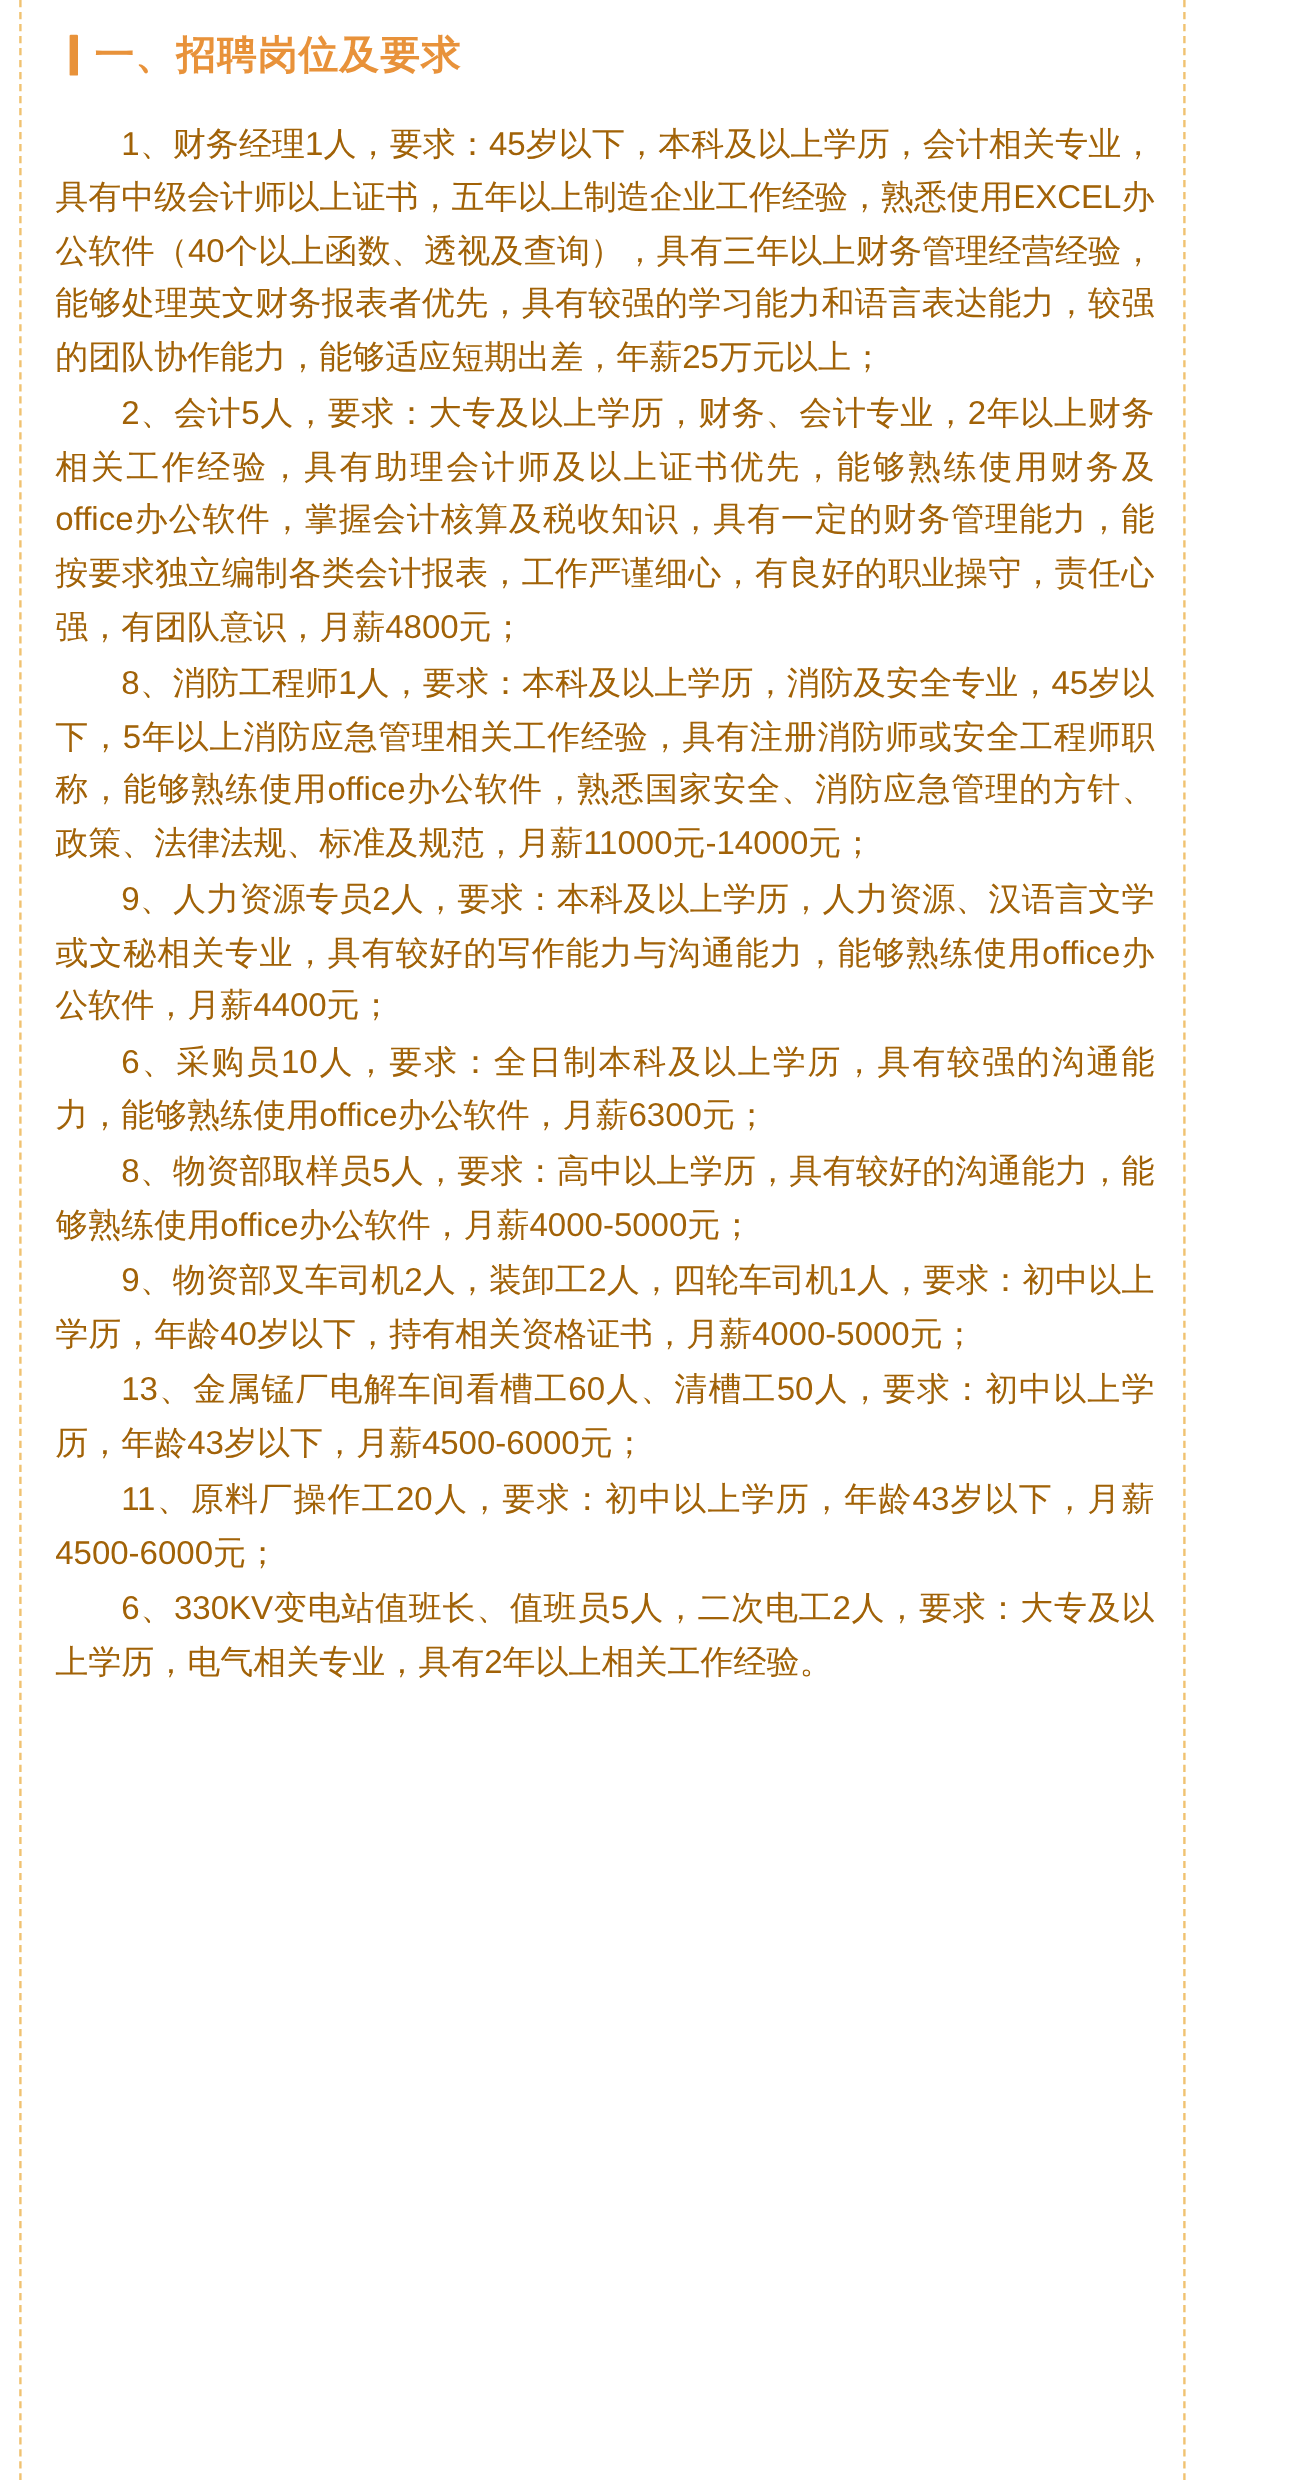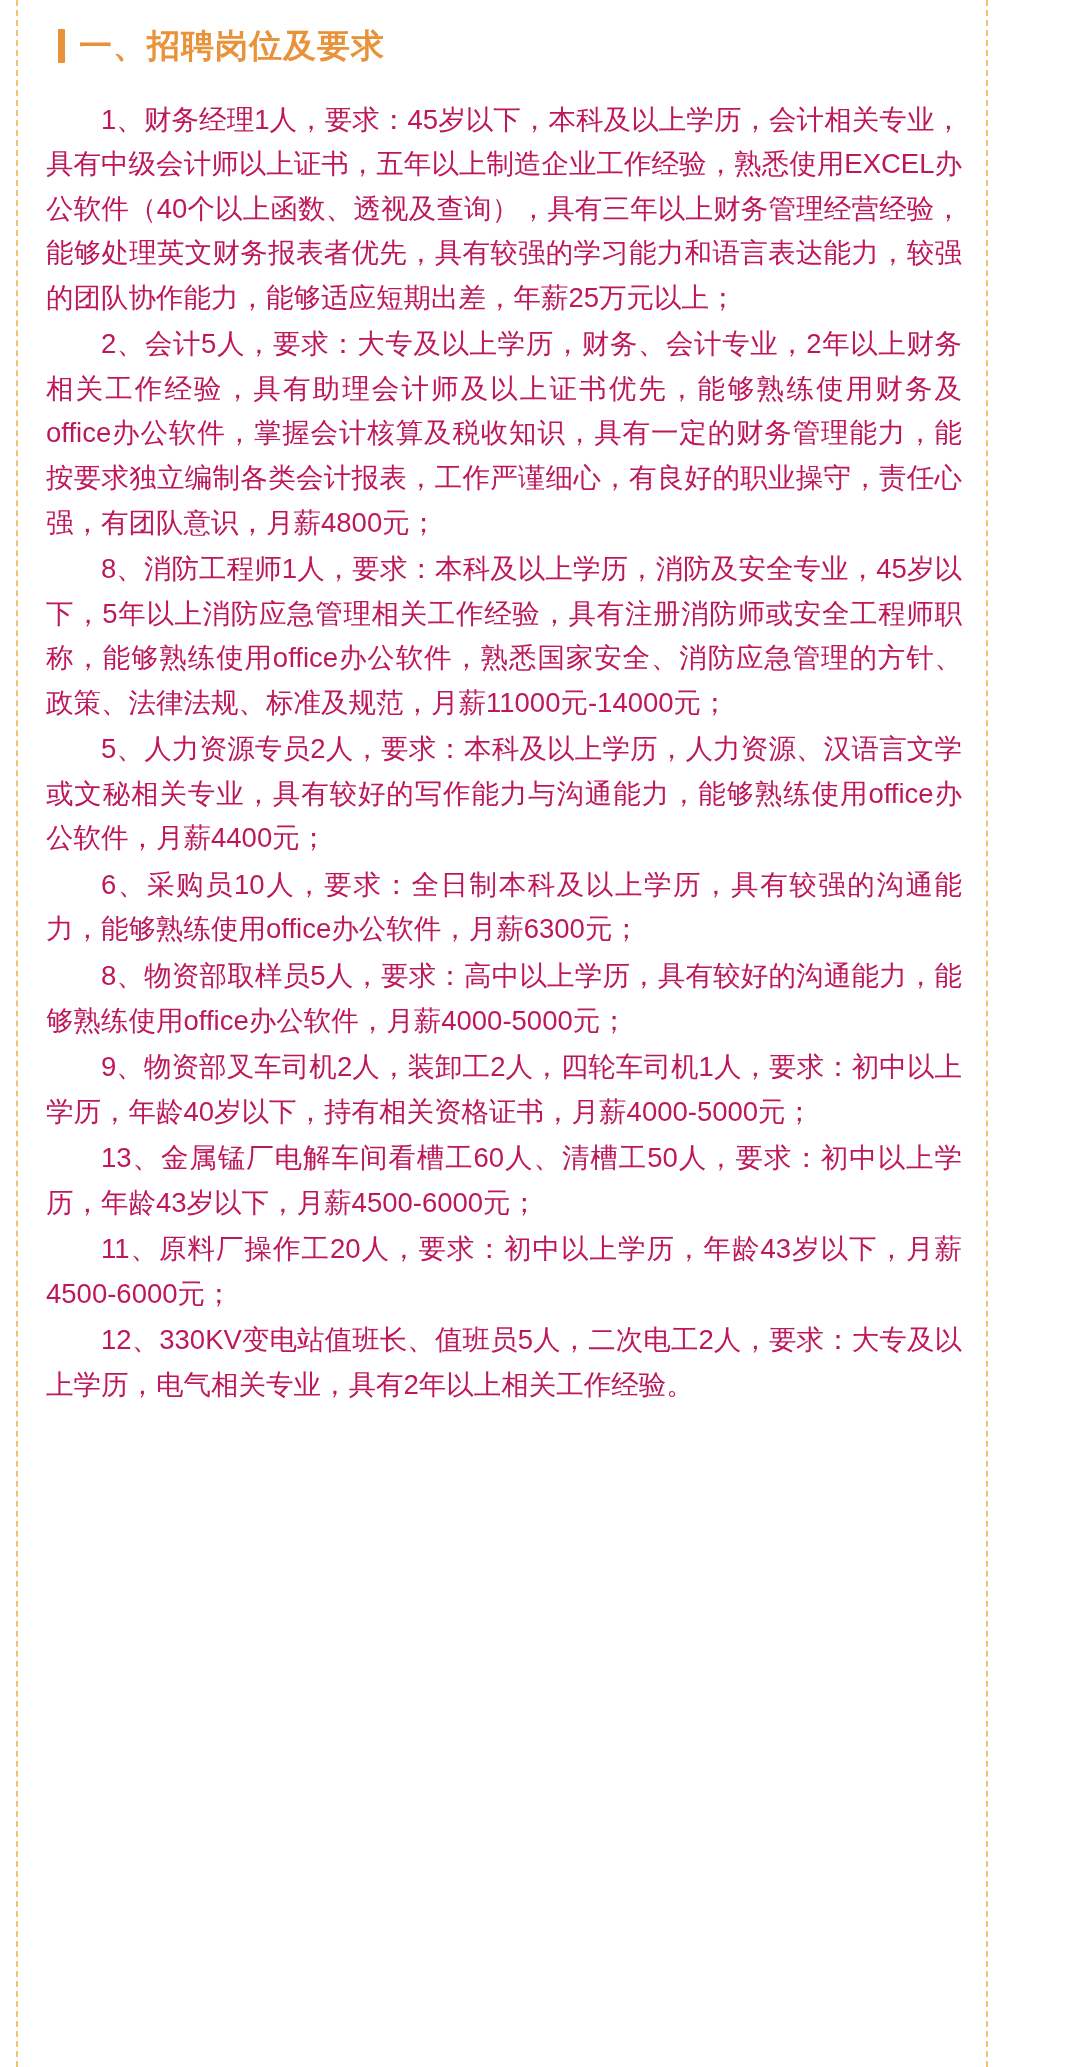--- a/index.html
+++ b/index.html
@@ -58,40 +58,40 @@
 
   .body-content {
     padding: 22px 12px 0 16px;
   }
   p.para {
     margin: 0 0 2px 0;
     font-size: 27.5px;
     line-height: 1.62;
     text-align: justify;
     text-indent: 2em;
-    color: #be185d;
+    color: #a16207;
     letter-spacing: 0px;
   }
 </style>
 </head>
 <body>
 
 <div id="page">
 
   <div class="heading-row">
     <div class="heading-bar"></div>
     <div class="heading-text">一、招聘岗位及要求</div>
   </div>
 
   <div class="body-content">
     <p class="para">1、财务经理1人，要求：45岁以下，本科及以上学历，会计相关专业，具有中级会计师以上证书，五年以上制造企业工作经验，熟悉使用EXCEL办公软件（40个以上函数、透视及查询），具有三年以上财务管理经营经验，能够处理英文财务报表者优先，具有较强的学习能力和语言表达能力，较强的团队协作能力，能够适应短期出差，年薪25万元以上；</p>
     <p class="para">2、会计5人，要求：大专及以上学历，财务、会计专业，2年以上财务相关工作经验，具有助理会计师及以上证书优先，能够熟练使用财务及office办公软件，掌握会计核算及税收知识，具有一定的财务管理能力，能按要求独立编制各类会计报表，工作严谨细心，有良好的职业操守，责任心强，有团队意识，月薪4800元；</p>
     <p class="para">8、消防工程师1人，要求：本科及以上学历，消防及安全专业，45岁以下，5年以上消防应急管理相关工作经验，具有注册消防师或安全工程师职称，能够熟练使用office办公软件，熟悉国家安全、消防应急管理的方针、政策、法律法规、标准及规范，月薪11000元-14000元；</p>
-    <p class="para">5、人力资源专员2人，要求：本科及以上学历，人力资源、汉语言文学或文秘相关专业，具有较好的写作能力与沟通能力，能够熟练使用office办公软件，月薪4400元；</p>
+    <p class="para">9、人力资源专员2人，要求：本科及以上学历，人力资源、汉语言文学或文秘相关专业，具有较好的写作能力与沟通能力，能够熟练使用office办公软件，月薪4400元；</p>
     <p class="para">6、采购员10人，要求：全日制本科及以上学历，具有较强的沟通能力，能够熟练使用office办公软件，月薪6300元；</p>
     <p class="para">8、物资部取样员5人，要求：高中以上学历，具有较好的沟通能力，能够熟练使用office办公软件，月薪4000-5000元；</p>
     <p class="para">9、物资部叉车司机2人，装卸工2人，四轮车司机1人，要求：初中以上学历，年龄40岁以下，持有相关资格证书，月薪4000-5000元；</p>
     <p class="para">13、金属锰厂电解车间看槽工60人、清槽工50人，要求：初中以上学历，年龄43岁以下，月薪4500-6000元；</p>
     <p class="para">11、原料厂操作工20人，要求：初中以上学历，年龄43岁以下，月薪4500-6000元；</p>
-    <p class="para">12、330KV变电站值班长、值班员5人，二次电工2人，要求：大专及以上学历，电气相关专业，具有2年以上相关工作经验。</p>
+    <p class="para">6、330KV变电站值班长、值班员5人，二次电工2人，要求：大专及以上学历，电气相关专业，具有2年以上相关工作经验。</p>
   </div>
 
 </div>
 
 </body></html>

